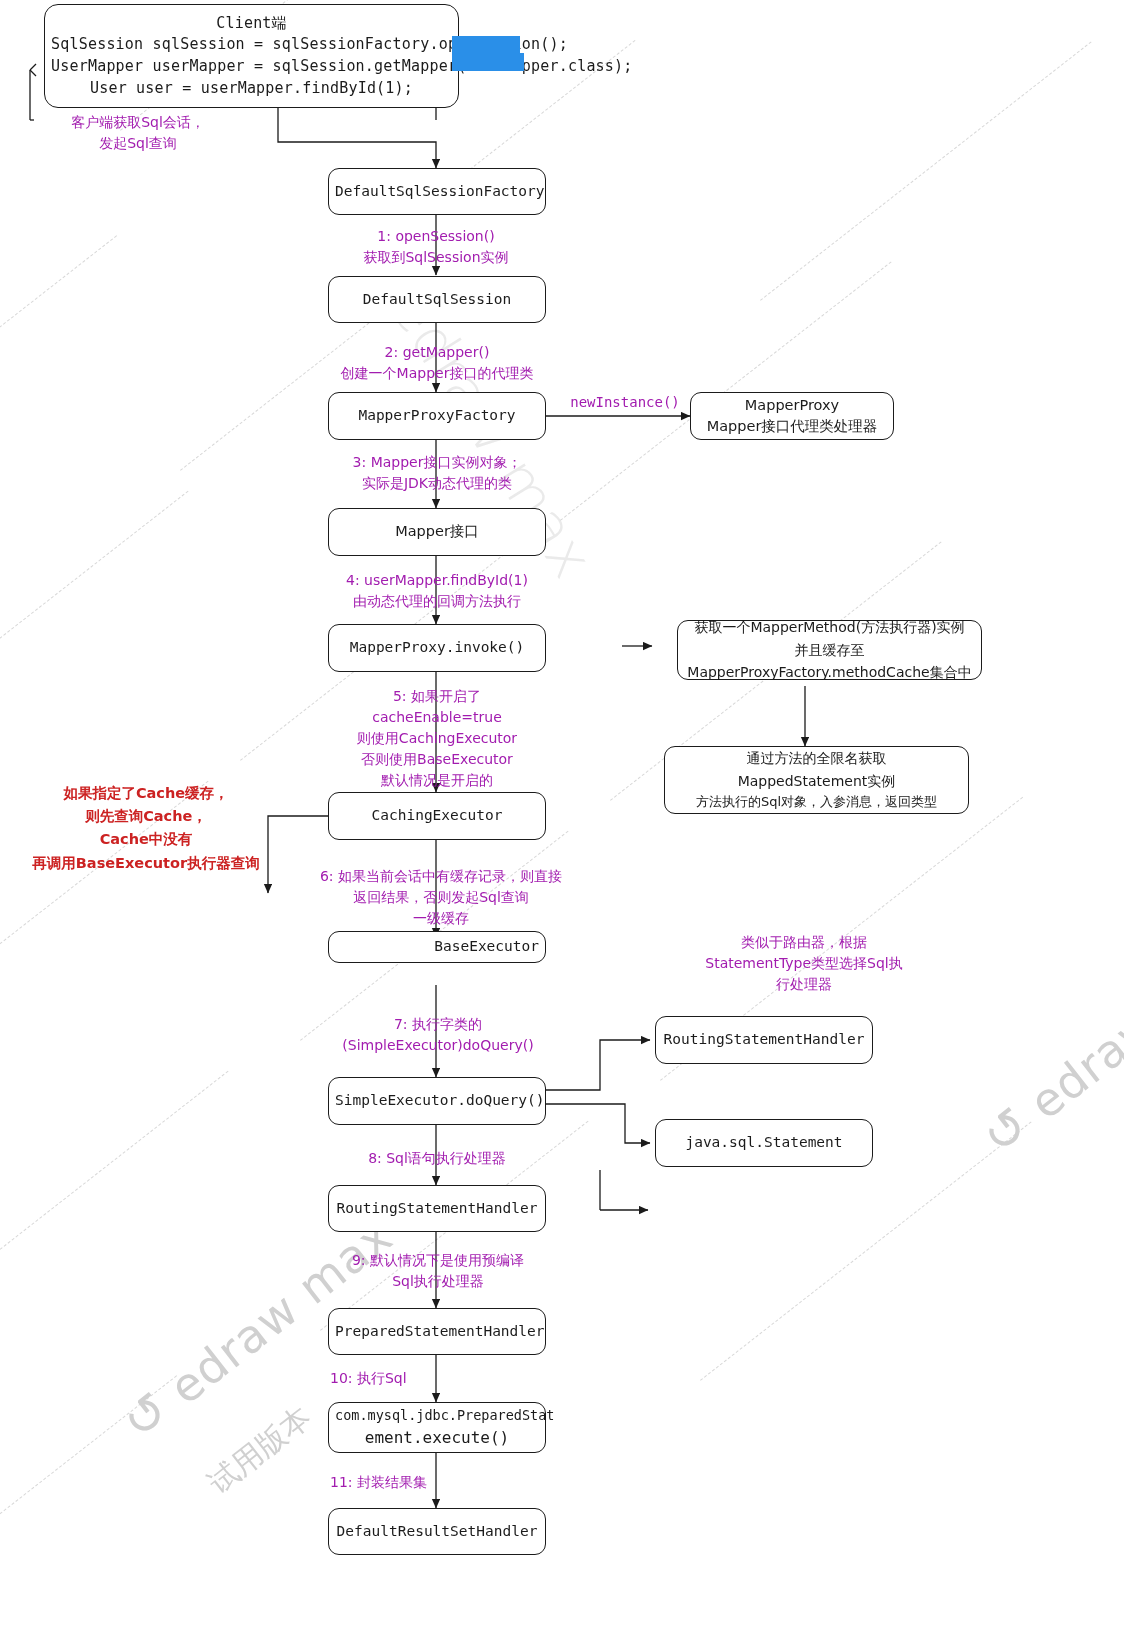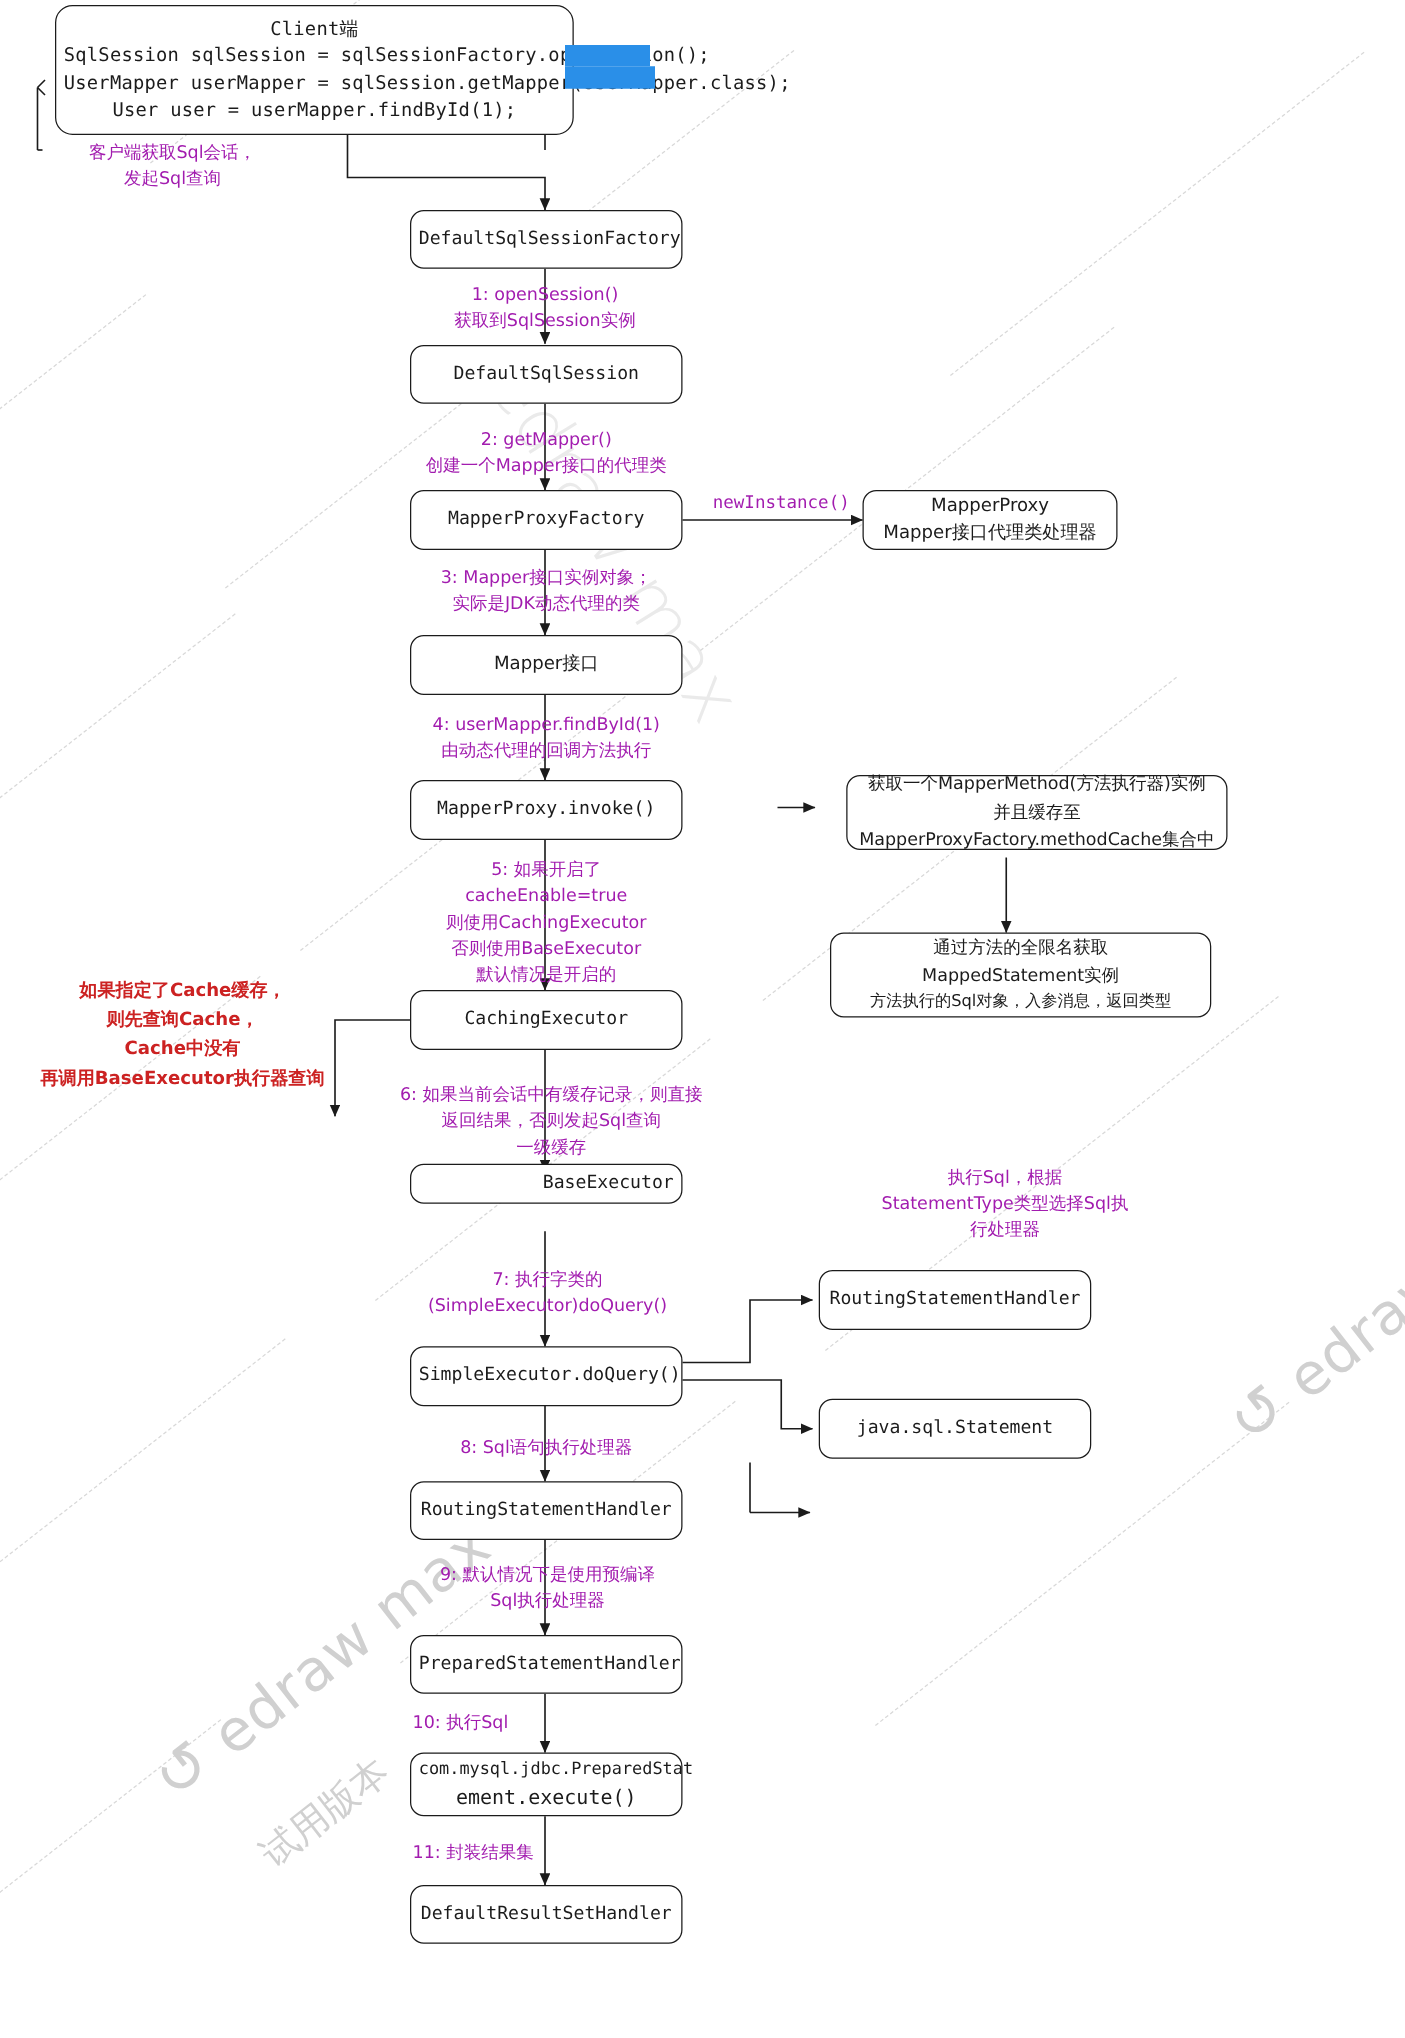--- a/index.html
+++ b/index.html
@@ -336,21 +336,21 @@
     <span class="l">一级缓存</span>
   </div>
 
   <div class="node" style="left:328px; top:931px; width:218px; height:32px;text-align:right;">
     <div class="lines">
         <span class="l">BaseExecutor</span>
       </div>
   </div>
 
   <div class="label" style="left:655px; top:932px; width:298px;">
-    <span class="l">执行Sql，根据</span>
+    <span class="l">类似于路由器，根据</span>
     <span class="l">StatementType类型选择Sql执</span>
     <span class="l">行处理器</span>
   </div>
 
   <div class="label" style="left:318px; top:1014px; width:240px;">
     <span class="l">7: 执行字类的</span>
     <span class="l mono">(SimpleExecutor)doQuery()</span>
   </div>
 
   <div class="node" style="left:655px; top:1016px; width:218px; height:48px;">

